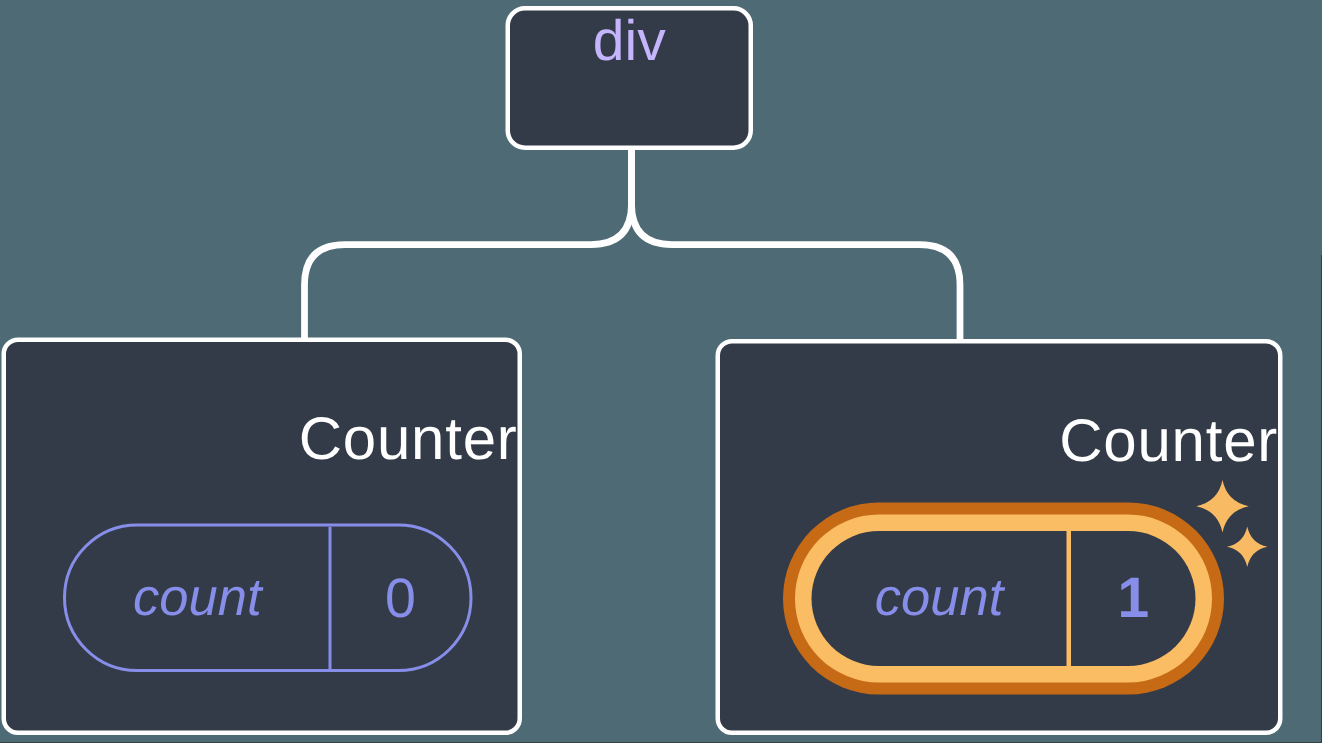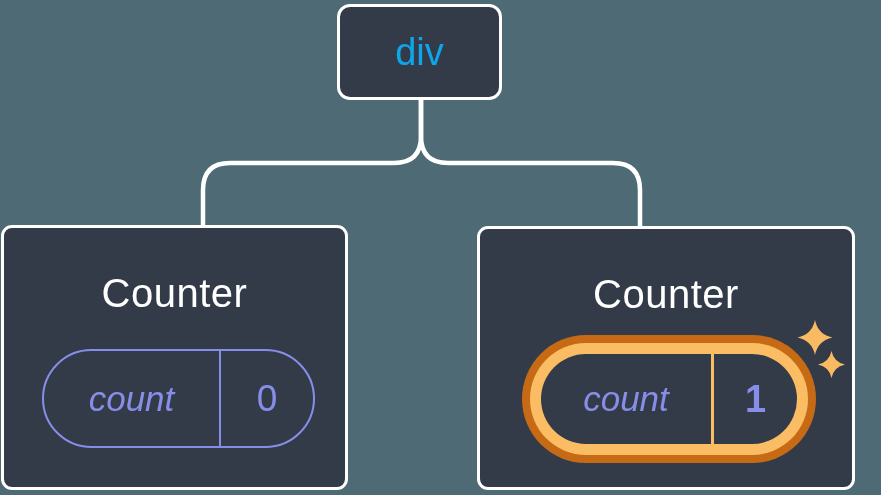--- a/index.html
+++ b/index.html
@@ -26,36 +26,36 @@
     box-sizing: border-box;
     background: var(--c-node-fill, #343b48);
     border: 3px solid var(--c-node-border, #ffffff);
     z-index: 2;
   }
   .node-root {
     left: 337px; top: 4px;
     width: 165px; height: 96px;
     border-radius: 13px;
     display: flex;
-    align-items: center;
+    align-items: flex-start;
     justify-content: center;
-    color: #0ea5e9;
+    color: #c4b5fd;
     font-size: 38px;
   }
   .counter-box {
     border-radius: 11px;
   }
   .counter-left  { left: 1px;   top: 225px; width: 347px; height: 265px; }
   .counter-right { left: 477px; top: 226px; width: 378px; height: 264px; }
   .counter-title {
     position: absolute;
     top: 45px;
     left: 0;
     width: 100%;
-    text-align: center;
+    text-align: right;
     color: #ffffff;
     font-size: 40px;
     line-height: 40px;
     letter-spacing: 0.5px;
   }
   
   .state-pill {
     position: absolute;
     left: 38px; top: 121px;
     width: 273px; height: 99px;

